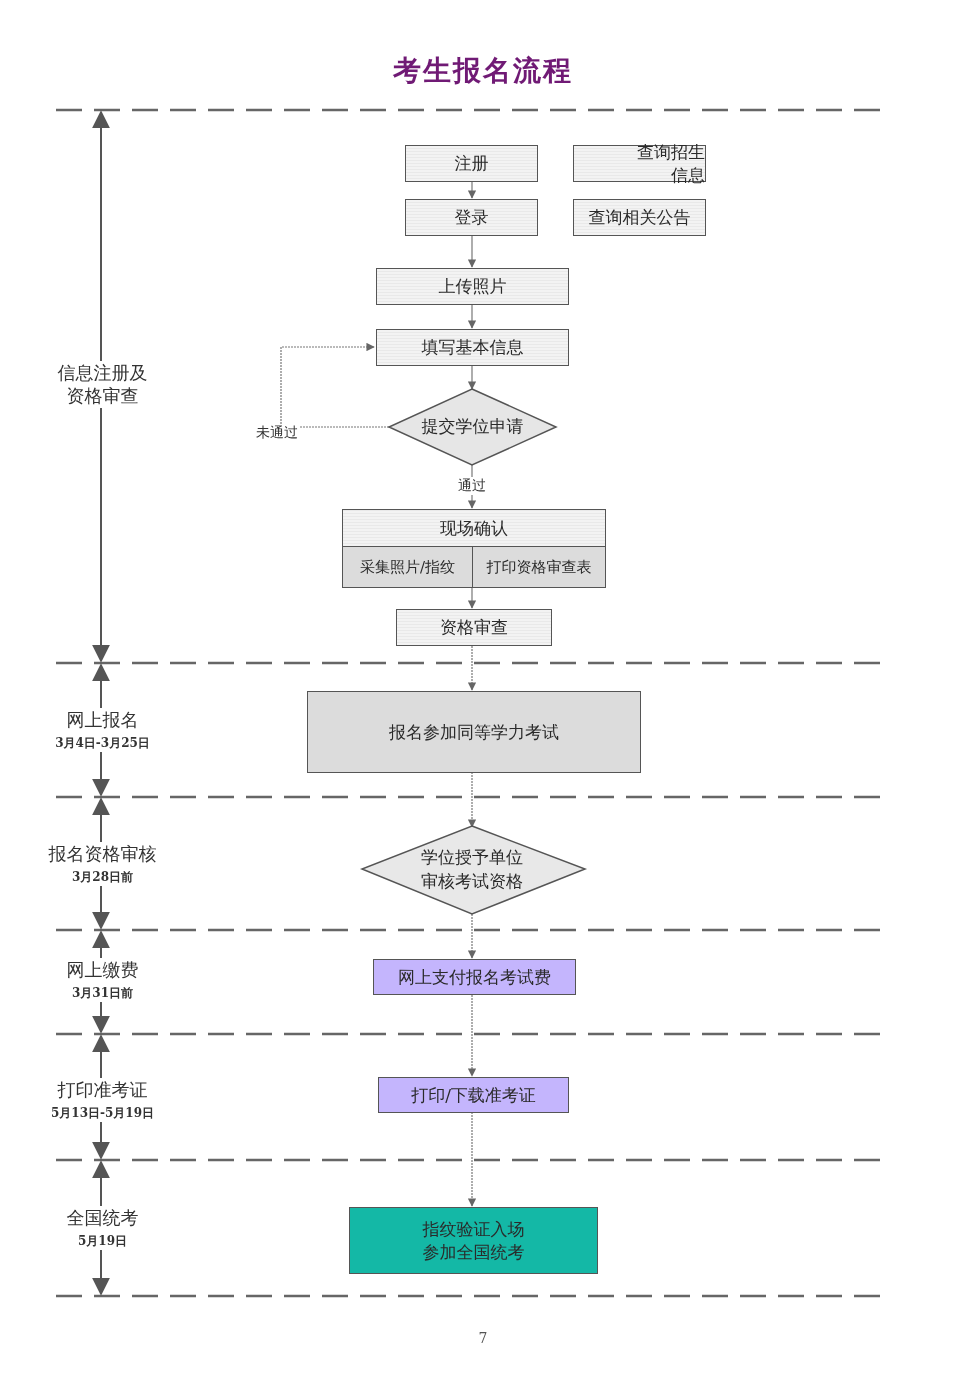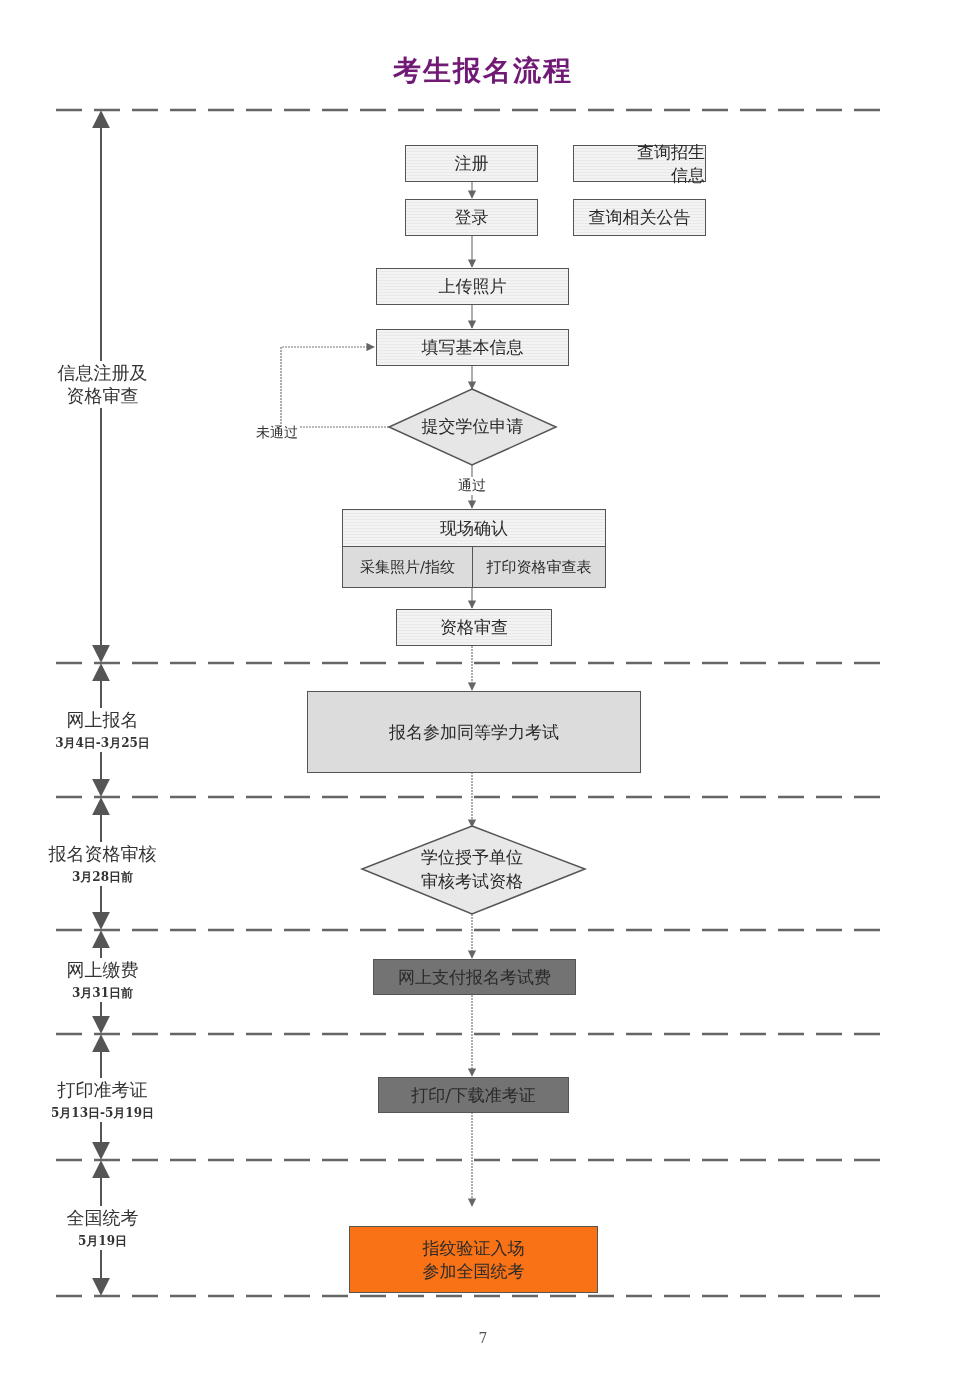--- a/index.html
+++ b/index.html
@@ -6,22 +6,22 @@
   body { width: 966px; height: 1384px; position: relative; overflow: hidden;
          font-family: "DejaVu Serif", "Liberation Serif", serif; color: #2b2b2b; }
   .abs { position: absolute; }
   .title { left: 0; width: 966px; top: 52px; text-align: center; font-size: 28px; font-weight: bold;
            letter-spacing: 2px; color: #701a75; font-family: "DejaVu Sans", sans-serif; }
   .box { position: absolute; box-sizing: border-box; border: 1.5px solid #555;
          display: flex; align-items: center; justify-content: center; text-align: right;
          font-size: 17px; color: #2a2a2a; line-height: 1.35; }
   .light { background: repeating-linear-gradient(0deg, #f3f3f3 0 2px, #e9e9e9 2px 3px), #efefef; }
   .mid { background: #dcdcdc; }
-  .dark { background: #737373; }
-  .darker { background: #f97316; margin-top: 19px; }
+  .dark { background: #c4b5fd; }
+  .darker { background: #14b8a6; }
   .stage { position: absolute; left: 30px; width: 145px; text-align: center; background: #fff; }
   .stage .name { font-size: 18px; color: #333; display: block; line-height: 1.3; }
   .stage .date { font-size: 12px; font-weight: bold; color: #333; display: block; margin-top: 4px; }
   .note { position: absolute; font-size: 14px; color: #333; background: #fff; padding: 0 2px; }
   .diamond-text { position: absolute; text-align: center; font-size: 17px; color: #2a2a2a; line-height: 1.4; }
   .pagenum { position: absolute; left: 0; width: 966px; top: 1330px; text-align: center; font-size: 14px; color: #555; }
   svg.lines { position: absolute; left: 0; top: 0; }
 </style>
 </head>
 <body>

